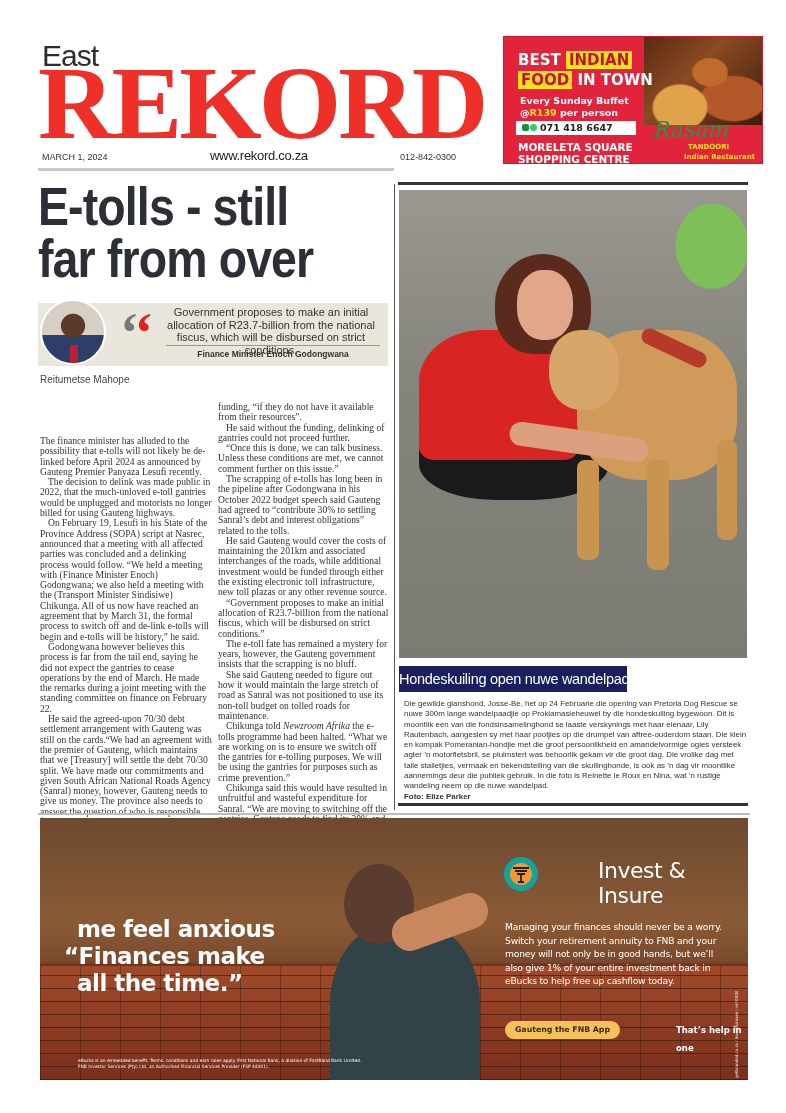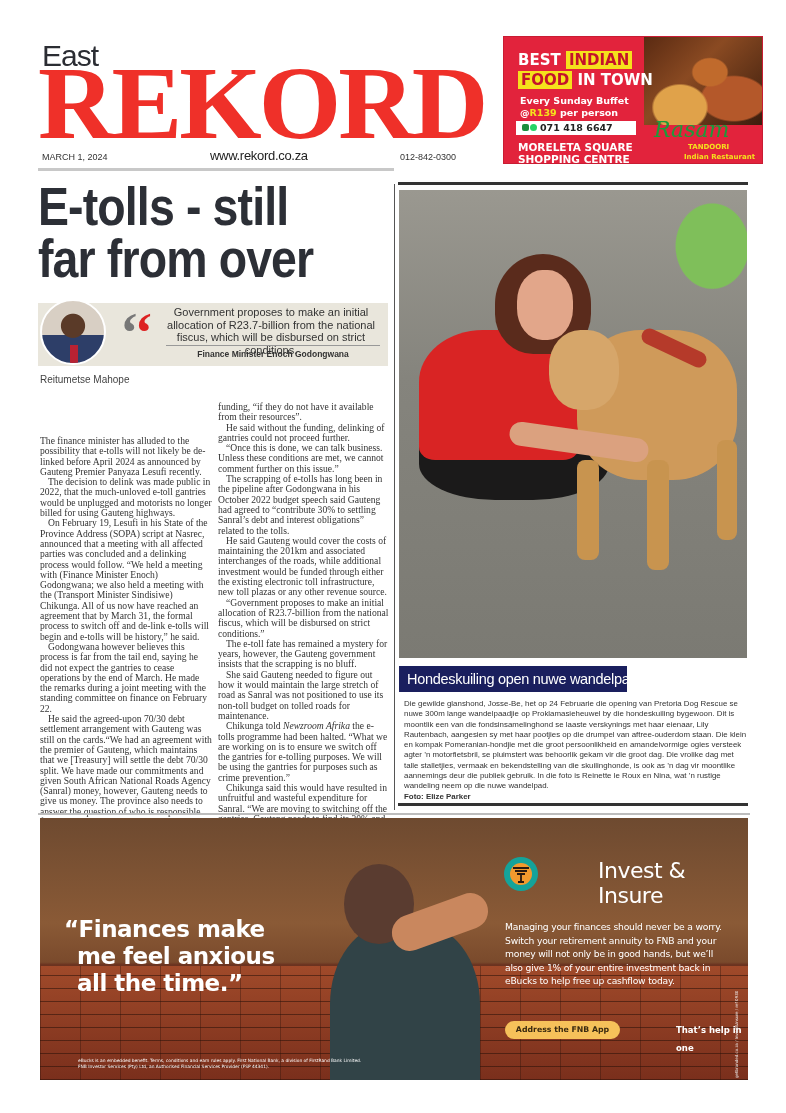--- a/index.html
+++ b/index.html
@@ -69,21 +69,21 @@
   .woman-shirt { position: absolute; left: 20px; top: 140px; width: 160px; height: 130px; border-radius: 40% 40% 10% 10%; background: #d92424; }
   .woman-legs { position: absolute; left: 20px; top: 220px; width: 190px; height: 90px; border-radius: 40%; background: #1b1a1a; }
   .woman-arm { position: absolute; left: 110px; top: 240px; width: 140px; height: 24px; border-radius: 12px; background: #dba17f; transform: rotate(8deg); }
   .dog-body { position: absolute; left: 178px; top: 140px; width: 160px; height: 150px; border-radius: 40%; background: #cf9a5a; }
   .dog-head { position: absolute; left: 150px; top: 140px; width: 70px; height: 80px; border-radius: 45%; background: #d6a66a; }
   .dog-leg1 { position: absolute; left: 178px; top: 270px; width: 22px; height: 100px; background: #c8944f; border-radius: 8px; }
   .dog-leg2 { position: absolute; left: 248px; top: 270px; width: 22px; height: 110px; background: #c8944f; border-radius: 8px; }
   .dog-leg3 { position: absolute; left: 318px; top: 250px; width: 20px; height: 100px; background: #c8944f; border-radius: 8px; }
   .leash { position: absolute; left: 240px; top: 150px; width: 70px; height: 16px; border-radius: 8px; background: #b53a2a; transform: rotate(25deg); }
 
-  .cap-title { position: absolute; left: 399px; top: 666px; width: 228px; height: 26px; background: #1a1f5e; color: #fff; font-family: "Liberation Sans", sans-serif; font-size: 14.5px; line-height: 26px; padding-left: 8px; white-space: nowrap; letter-spacing: -0.3px; }
+  .cap-title { position: absolute; left: 399px; top: 666px; width: 228px; height: 26px; background: #1a1f5e; color: #fff; font-family: "Liberation Sans", sans-serif; font-size: 14.5px; line-height: 26px; white-space: nowrap; letter-spacing: -0.3px; }
   .cap-text { position: absolute; left: 404px; top: 699px; width: 344px; font-family: "Liberation Sans", sans-serif; font-size: 7.9px; line-height: 10.3px; color: #333; }
   .cap-credit { font-weight: bold; }
   .cap-rule { position: absolute; left: 398px; top: 803px; width: 350px; height: 3px; background: #333; }
   .rule-bottom { position: absolute; left: 38px; top: 813px; width: 712px; height: 2px; background: #bdbdbd; }
 
   
   .fnb { position: absolute; left: 40px; top: 818px; width: 708px; height: 262px; overflow: hidden;
     background:
       linear-gradient(180deg, #6e4a30 0%, #8a5a36 40%, #7a4a2c 55%, #6b3320 56%, #7b3522 100%); }
   .bricks { position: absolute; left: 0; top: 148px; width: 708px; height: 114px;
@@ -200,30 +200,30 @@
 <div class="rule-bottom"></div>
 
 <div class="fnb">
   <div class="bricks"></div>
   <div class="man">
     <div class="man-back"></div>
     <div class="man-head"></div>
     <div class="man-arm"></div>
   </div>
   <div class="fnb-quote">
+    <div style="padding-left:13px">me feel anxious</div>
     <div>“Finances make</div>
-    <div style="padding-left:13px">me feel anxious</div>
     <div style="padding-left:13px">all the time.”</div>
   </div>
   <div class="fnb-logo"></div>
   <svg class="fnb-tree" viewBox="0 0 20 18">
     <path d="M2 3 H18 M4 6 H16 M6 9 H14 M10 9 V17 M7 17 H13" stroke="#2a1a10" stroke-width="1.8" fill="none"></path>
   </svg>
   <div class="fnb-brand">Invest &amp; Insure</div>
   <div class="fnb-body">Managing your finances should never be a worry. Switch your retirement annuity to FNB and your money will not only be in good hands, but we’ll also give 1% of your entire investment back in eBucks to help free up cashflow today.</div>
-  <div class="fnb-btn">Address the FNB App</div>
+  <div class="fnb-btn">Gauteng the FNB App</div>
   <div class="fnb-tag">That’s help in one</div>
   <div class="fnb-legal">
     <div>eBucks is an embedded benefit. Terms, conditions and earn rules apply. First National Bank, a division of FirstRand Bank Limited.</div>
     <div>FNB Investor Services (Pty) Ltd, an Authorised Financial Services Provider (FSP 44341).</div>
   </div>
   <div class="fnb-vert">getbranded.co.za / Invest&amp;Insure / ref 0930</div>
 </div>
 
 </body></html>

